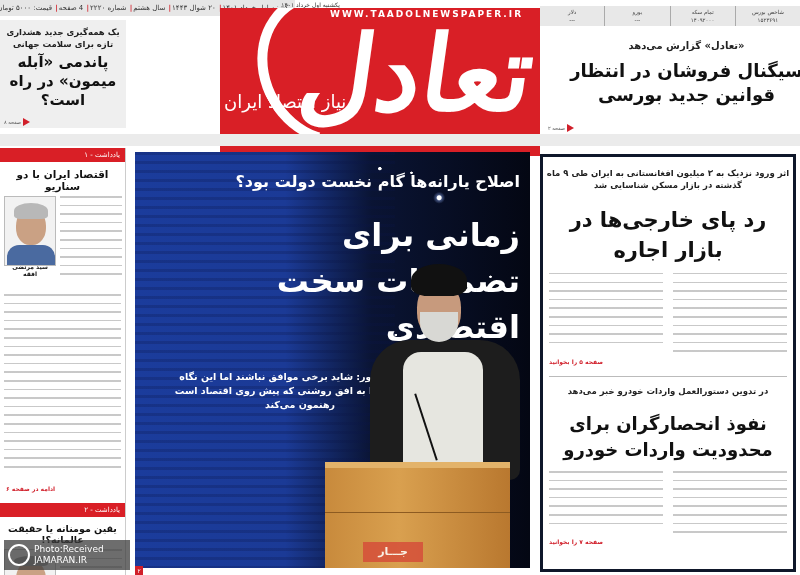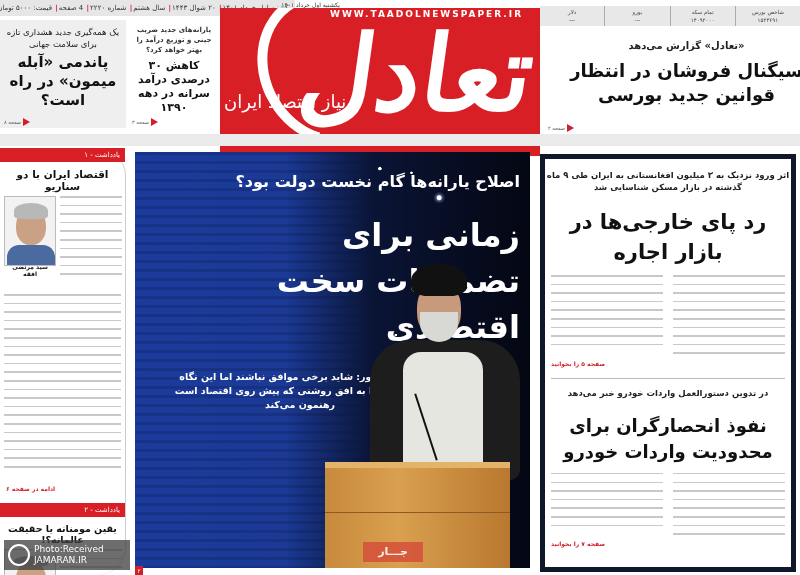--- a/index.html
+++ b/index.html
@@ -7,21 +7,21 @@
   body { font-family: "DejaVu Sans", sans-serif; color: #111; position: relative; }
   .rtl { direction: rtl; unicode-bidi: plaintext; }
 
   
   #masthead { position: absolute; left: 0; top: 0; width: 800px; height: 140px; background: #fff; }
   #issue-bar { position: absolute; left: 0; top: 0; width: 295px; height: 16px; background: #e6e6e6;
     font-size: 7px; color: #333; line-height: 16px; padding: 0 4px; white-space: nowrap; overflow: hidden; }
   #issue-bar .sep { color: #d11f2a; font-weight: bold; padding: 0 1px; }
   #teaser-area { position: absolute; left: 0; top: 16px; width: 228px; height: 118px; background: #ffffff; }
   #teaser-1 { position: absolute; left: 0; top: 4px; width: 126px; height: 108px; background: #efefef; text-align: center; padding-top: 6px; }
-  #teaser-1 .kicker { font-size: 8.5px; font-weight: normal; line-height: 12px; color: #222; }
+  #teaser-1 .kicker { font-size: 8.5px; font-weight: bold; line-height: 12px; color: #222; }
   #teaser-1 .title { font-size: 15px; font-weight: bold; line-height: 19px; color: #111; margin-top: 3px; }
   #teaser-2 { position: absolute; left: 128px; top: 4px; width: 92px; height: 108px; text-align: center; padding-top: 5px; }
   #teaser-2 .kicker { font-size: 7px; font-weight: bold; line-height: 10px; color: #333; }
   #teaser-2 .title { font-size: 11px; font-weight: bold; line-height: 14px; color: #111; margin-top: 4px; }
   .page-ref { position: absolute; bottom: 2px; left: 4px; font-size: 5px; color: #555; display: flex; align-items: center; gap: 2px; }
   .tri-right { width: 0; height: 0; border-top: 4px solid transparent; border-bottom: 4px solid transparent; border-left: 7px solid #d11f2a; display: inline-block; }
 
   #logo-block { position: absolute; left: 220px; top: 0; width: 320px; height: 134px; }
   #logo-red { position: absolute; left: 0; top: 8px; width: 320px; height: 148px; background: #d91f26; overflow: hidden; }
   #logo-date { position: absolute; left: 40px; top: 0; width: 80px; height: 10px; font-size: 6px; color: #333; line-height: 10px; white-space: nowrap; text-align: right; }
@@ -35,21 +35,21 @@
   #market-bar { position: absolute; left: 540px; top: 6px; width: 260px; height: 20px; background: #e8e8e8; display: flex; flex-direction: row-reverse; }
   #market-bar .cell { flex: 1; text-align: center; font-size: 5.5px; color: #444; line-height: 8px; padding-top: 2px; border-left: 1px solid #aaa; }
   #market-bar .cell:last-child { border-left: none; }
   #lead-top { position: absolute; left: 540px; top: 30px; width: 293px; height: 104px; text-align: center; padding-top: 10px; }
   #lead-top .kicker { font-size: 10px; font-weight: bold; color: #222; }
   #lead-top .title { font-size: 18px; font-weight: bold; line-height: 24px; margin-top: 8px; color: #111; }
   #lead-top .page-ref { left: 8px; bottom: 2px; }
   #mast-rule { position: absolute; left: 0; top: 134px; width: 800px; height: 12px; background: #ebebeb; }
 
   
-  #left-col { position: absolute; left: 0; top: 148px; width: 126px; height: 427px; background: #fff; border-right: 1px solid #ccc; border-radius: 28px; }
+  #left-col { position: absolute; left: 0; top: 148px; width: 126px; height: 427px; background: #fff; border-right: 1px solid #ccc; }
   .col-header { background: #d91f26; color: #fff; font-size: 7px; height: 14px; line-height: 14px; padding: 0 5px; text-align: right; }
   .opinion-title { font-size: 10.5px; font-weight: bold; text-align: center; margin: 6px 0 4px; color: #111; }
   .opinion-body { position: relative; height: auto; }
   .portrait { position: absolute; left: 4px; top: 0; width: 52px; height: 70px; background: #f2f2f2; border: 1px solid #bbb; }
   .portrait .face { position: absolute; left: 11px; top: 10px; width: 30px; height: 38px; border-radius: 50% 50% 45% 45%; background: #caa184; }
   .portrait .hair { position: absolute; left: 9px; top: 6px; width: 34px; height: 16px; border-radius: 50% 50% 20% 20%; background: #b8b8b8; }
   .portrait .shirt { position: absolute; left: 2px; top: 48px; width: 48px; height: 20px; border-radius: 12px 12px 0 0; background: #4a6aa0; }
   .portrait .caption { position: absolute; left: 0; bottom: -12px; width: 100%; font-size: 6px; font-weight: bold; text-align: center; color: #111; }
   .text-lines { background: repeating-linear-gradient(180deg, #9c9c9c 0 1.5px, transparent 1.5px 8.6px); opacity: .55; }
   .cont-link { color: #d11f2a; font-size: 6px; font-weight: bold; }
@@ -77,21 +77,21 @@
   .spk-head { position: absolute; left: 282px; top: 130px; width: 44px; height: 56px; border-radius: 45%; background: #c79a7d; }
   .spk-beard { position: absolute; left: 285px; top: 160px; width: 38px; height: 30px; border-radius: 0 0 20px 20px; background: #d8d8d4; }
   .spk-turban { position: absolute; left: 276px; top: 112px; width: 56px; height: 32px; border-radius: 50% 50% 30% 30%; background: #111; }
   .spk-mic { position: absolute; left: 290px; top: 240px; width: 2px; height: 70px; background: #111; transform: rotate(-18deg); }
   .podium { position: absolute; left: 190px; top: 310px; width: 185px; height: 106px; background: linear-gradient(90deg, #c88a3c, #d9a04f 40%, #b9782f); border-top: 6px solid #e3b36a; }
   .podium-line { position: absolute; left: 190px; top: 360px; width: 185px; height: 1px; background: #8d5b21; }
   #jaras-logo { position: absolute; left: 228px; top: 390px; width: 60px; height: 20px; background: #d64f3a; color: #fff; font-size: 11px; font-weight: bold; text-align: center; line-height: 20px; opacity: .85; }
   #page-num { position: absolute; left: 135px; top: 566px; width: 8px; height: 9px; background: #d11f2a; color: #fff; font-size: 6px; text-align: center; line-height: 9px; }
 
   
-  #right-col { position: absolute; left: 540px; top: 154px; width: 256px; height: 418px; border: 5px solid #0f172a; background: #fff; }
+  #right-col { position: absolute; left: 540px; top: 154px; width: 256px; height: 418px; border: 3px solid #0f172a; background: #fff; }
   .r-kicker { font-size: 8.5px; font-weight: bold; text-align: center; line-height: 12px; color: #222; }
   .r-title { font-size: 20px; font-weight: bold; text-align: center; line-height: 28px; color: #111; margin-top: 14px; }
   .r-cols { display: flex; flex-direction: row-reverse; gap: 10px; padding: 0 6px; margin-top: 8px; }
   .r-cols > div { flex: 1; }
   .r-divider { height: 1px; background: #bbb; margin: 8px 6px; }
 
   
   #watermark { position: absolute; left: 4px; top: 540px; width: 126px; height: 30px; background: rgba(60,60,60,.75); color: #fff; display: flex; align-items: center; gap: 4px; padding: 0 4px; }
   #watermark .ring { width: 22px; height: 22px; border: 2px solid #fff; border-radius: 50%; flex: none; }
   #watermark .txt { font-size: 9px; line-height: 11px; }
@@ -112,28 +112,20 @@
     
   </div>
 
   <div id="teaser-area">
     <div id="teaser-1" class="rtl">
       <div class="kicker">یک همه‌گیری جدید هشداری تازه برای سلامت جهانی</div>
       <div class="title">پاندمی «آبله میمون» در راه است؟</div>
       <div class="page-ref">
         <span class="tri-right"></span>
         <span>صفحه ۸</span>
-      </div>
-    </div>
-    <div id="teaser-2" class="rtl">
-      <div class="kicker">یارانه‌های جدید ضریب جینی و توزیع درآمد را بهتر خواهد کرد؟</div>
-      <div class="title">کاهش ۳۰ درصدی درآمد سرانه در دهه ۱۳۹۰</div>
-      <div class="page-ref">
-        <span class="tri-right"></span>
-        <span>صفحه ۳</span>
       </div>
     </div>
   </div>
 
   <div id="logo-block">
     <div id="logo-date" class="rtl">یکشنبه اول خرداد ۱۴۰۱</div>
     <div id="logo-red">
       <div id="logo-swoosh"></div>
       <div id="logo-url">WWW.TAADOLNEWSPAPER.IR</div>
       <div id="logo-tagline" class="rtl">نیاز اقتصاد ایران</div>

